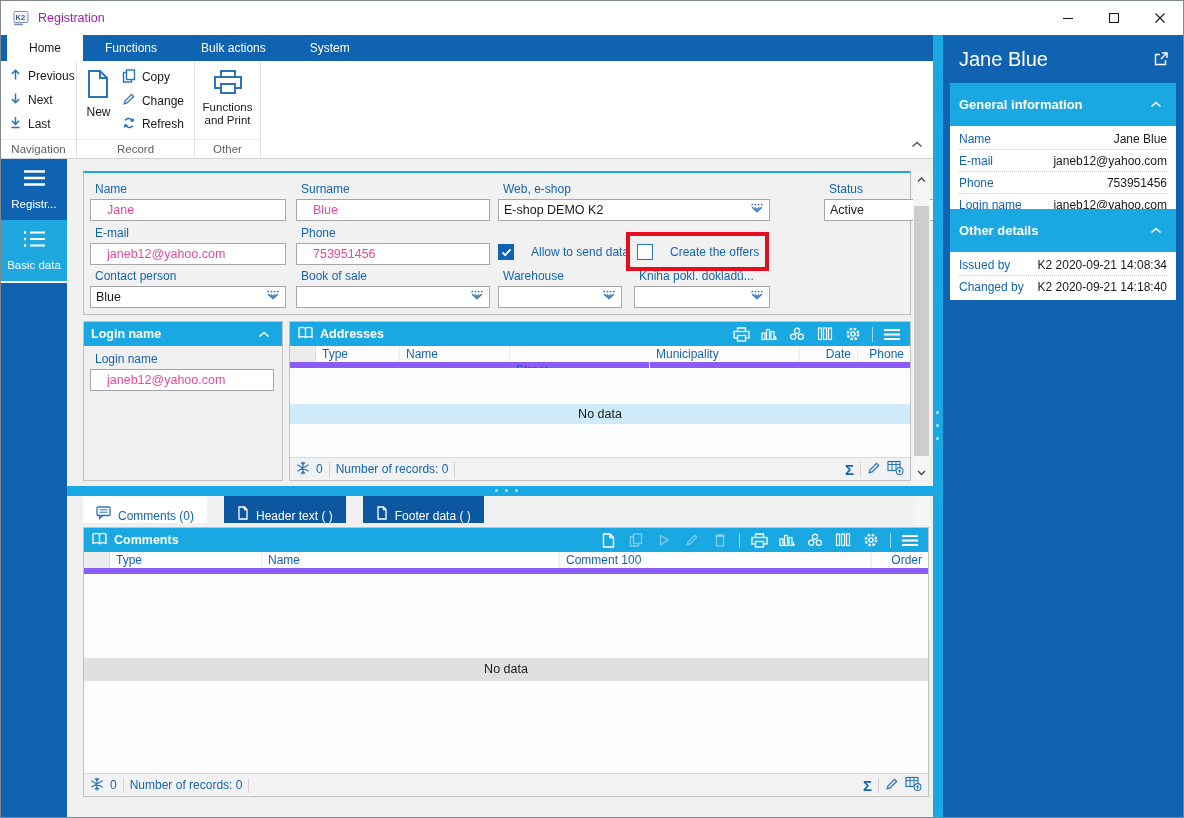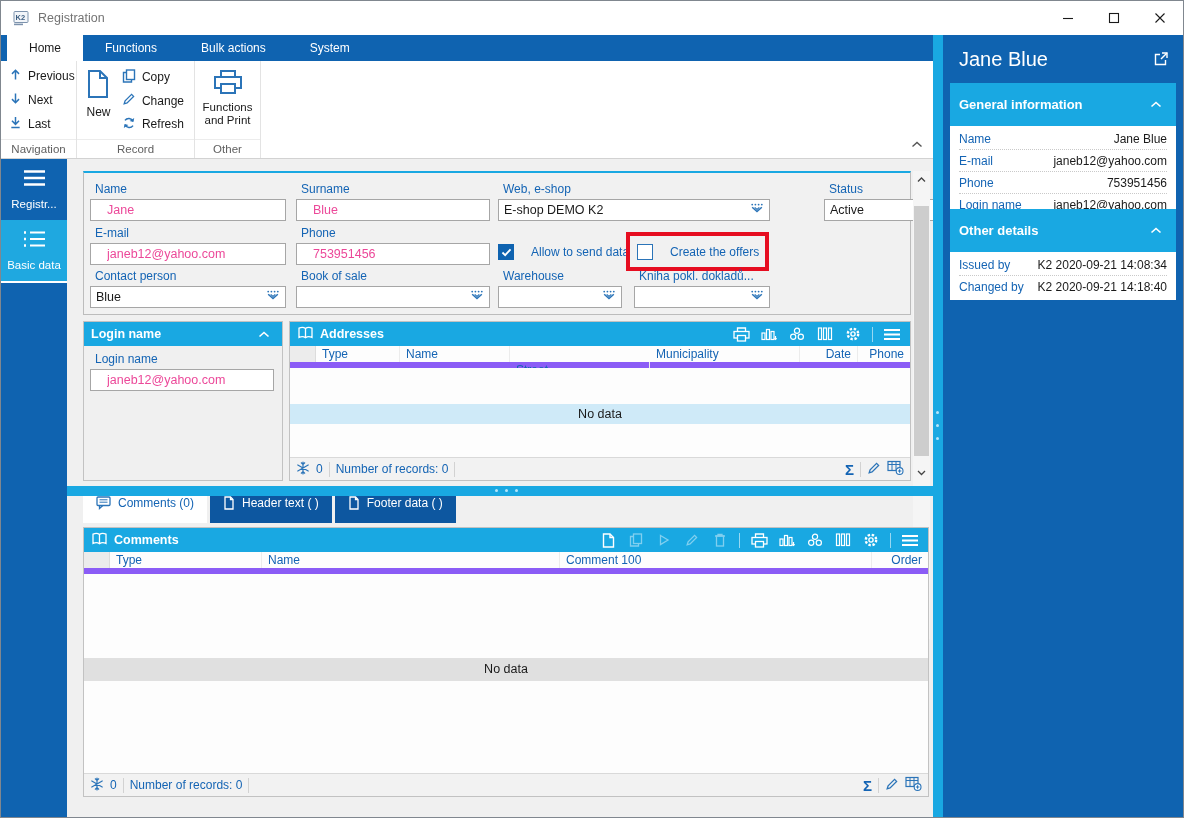--- a/index.html
+++ b/index.html
@@ -6,21 +6,21 @@
   html,body { background:#d7d7d7; }
   body { font-family:"Liberation Sans", sans-serif; }
 
   .window { position:relative; width:1184px; height:818px; background:#f0f0f0;
             border:1px solid #80878f; overflow:hidden; }
 
   
   .titlebar { position:absolute; left:0; top:0; right:0; height:34px; background:#ffffff;
               display:flex; align-items:center; }
   .app-icon { margin-left:12px; display:flex; }
-  .title-text { margin-left:9px; font-size:12.5px; color:#737373; }
+  .title-text { margin-left:9px; font-size:12.5px; color:#a21caf; }
   .win-controls { margin-left:auto; display:flex; height:100%; }
   .win-btn { width:46px; height:100%; display:flex; align-items:center; justify-content:center; }
 
   
   .ribbon-tabs { position:absolute; left:0; top:34px; width:932px; height:26px;
                  background:#0f63b0; display:flex; padding-left:6px; }
   .rtab { color:#fff; font-size:12px; padding:0 22px; display:flex; align-items:center; }
   .rtab.active { background:#fff; color:#1a1a1a; }
 
   .ribbon-body { position:absolute; left:0; top:60px; width:932px; height:98px; background:#fff;
@@ -102,22 +102,22 @@
 
   
   .h-splitter { position:absolute; left:0; top:327px; width:866px; height:10px; background:#19a8e2; }
   .hdots { position:absolute; left:428px; top:3px; display:flex; gap:7px; }
   .dot { width:3px; height:3px; border-radius:50%; background:#b5e5fa; }
   .v-splitter { position:absolute; left:932px; top:34px; width:10px; bottom:0; background:#19a8e2; }
   .vdots { position:absolute; left:3px; top:376px; display:flex; flex-direction:column; gap:10px; }
 
   
   .dtabs { position:absolute; left:16px; top:337px; height:27px; display:flex; }
-  .dtab { background:#0d57a0; color:#fff; font-size:12px; display:flex; align-items:flex-start; gap:7px;
-          padding:0 13px; margin-right:3px; }
+  .dtab { background:#0d57a0; color:#fff; font-size:12px; display:flex; align-items:flex-end; gap:7px;
+          padding:0 13px; margin-right:17px; }
   .dtab.active { background:#fff; color:#1464b4; }
 
   .comments-panel { left:16px; top:368px; width:846px; height:270px; }
 
   
   .right-panel { position:absolute; left:942px; top:34px; right:0; bottom:0; background:#0f63b0; color:#fff; }
   .rp-title { position:absolute; left:16px; top:13px; font-size:20px; }
   .rp-ext { position:absolute; right:14px; top:16px; }
   .rp-section { position:absolute; left:7px; right:7px; }
   .rp-sec-header { height:43px; background:#19a8e2; display:flex; align-items:center; font-weight:bold;

